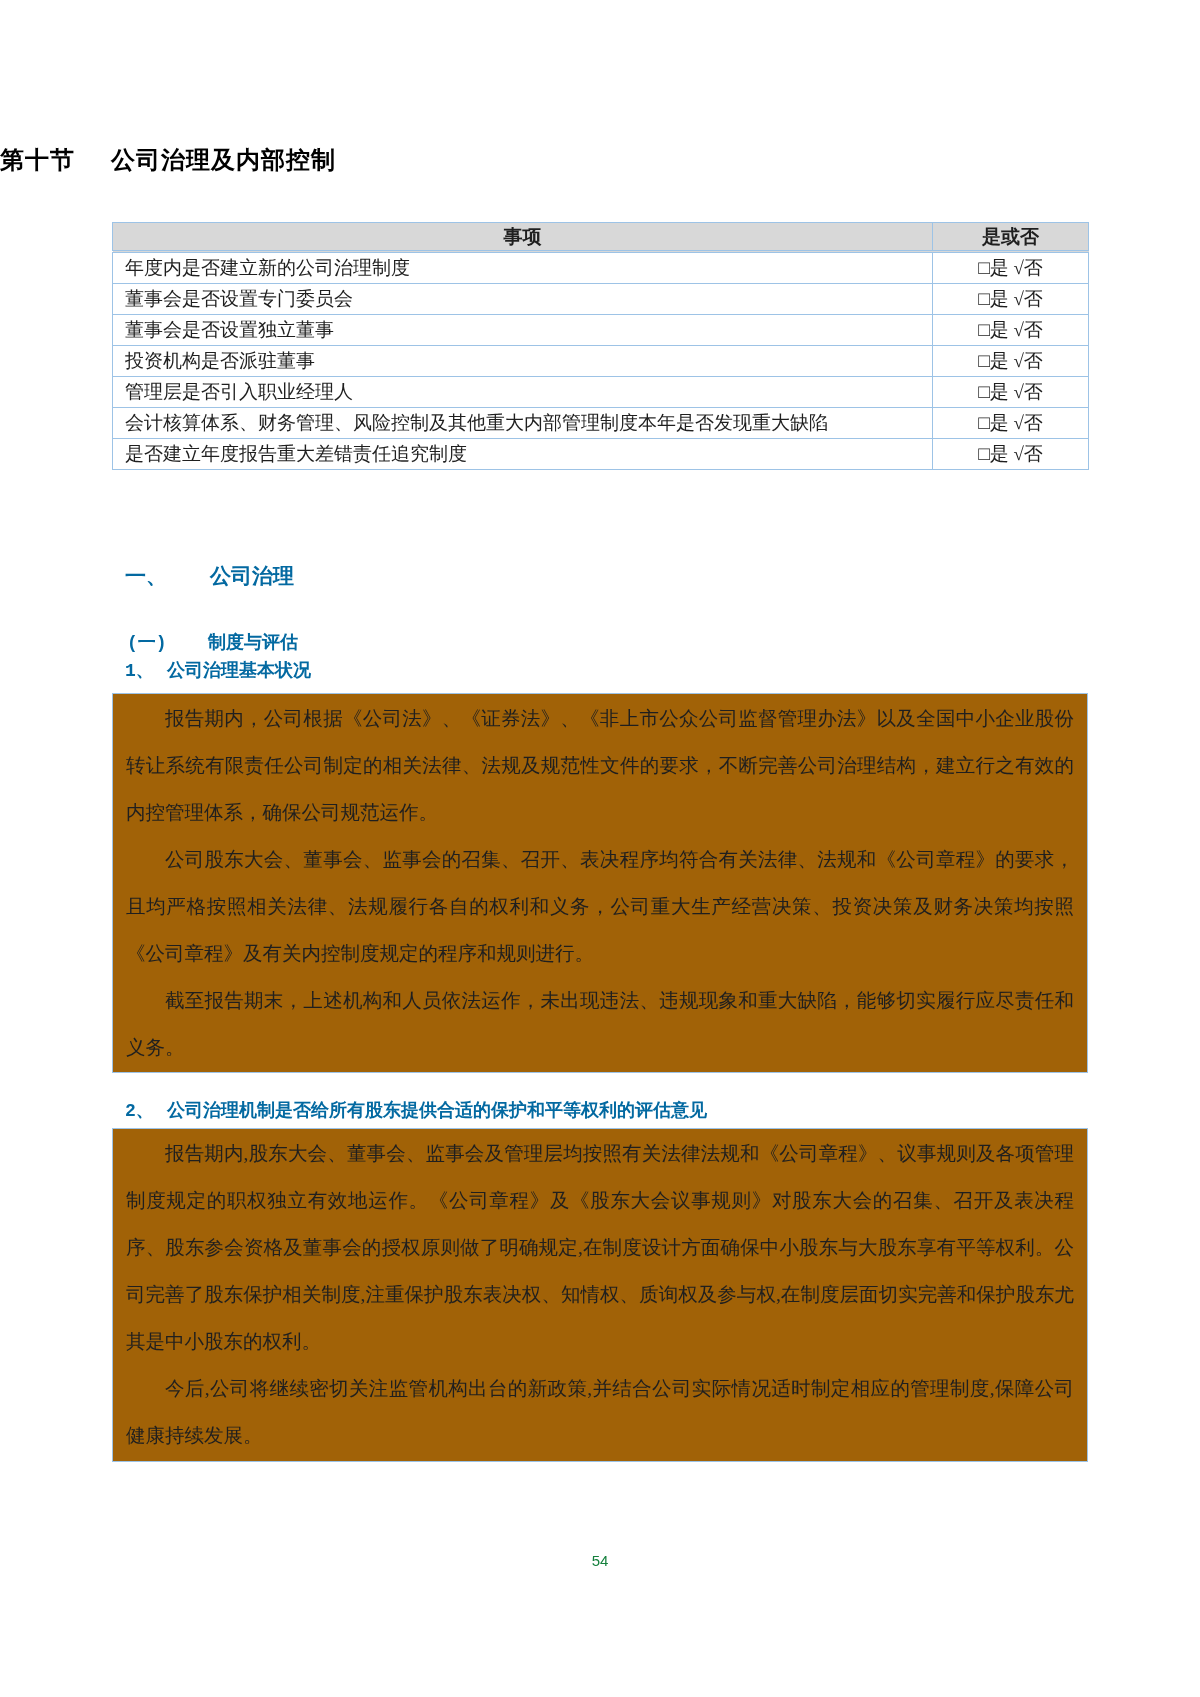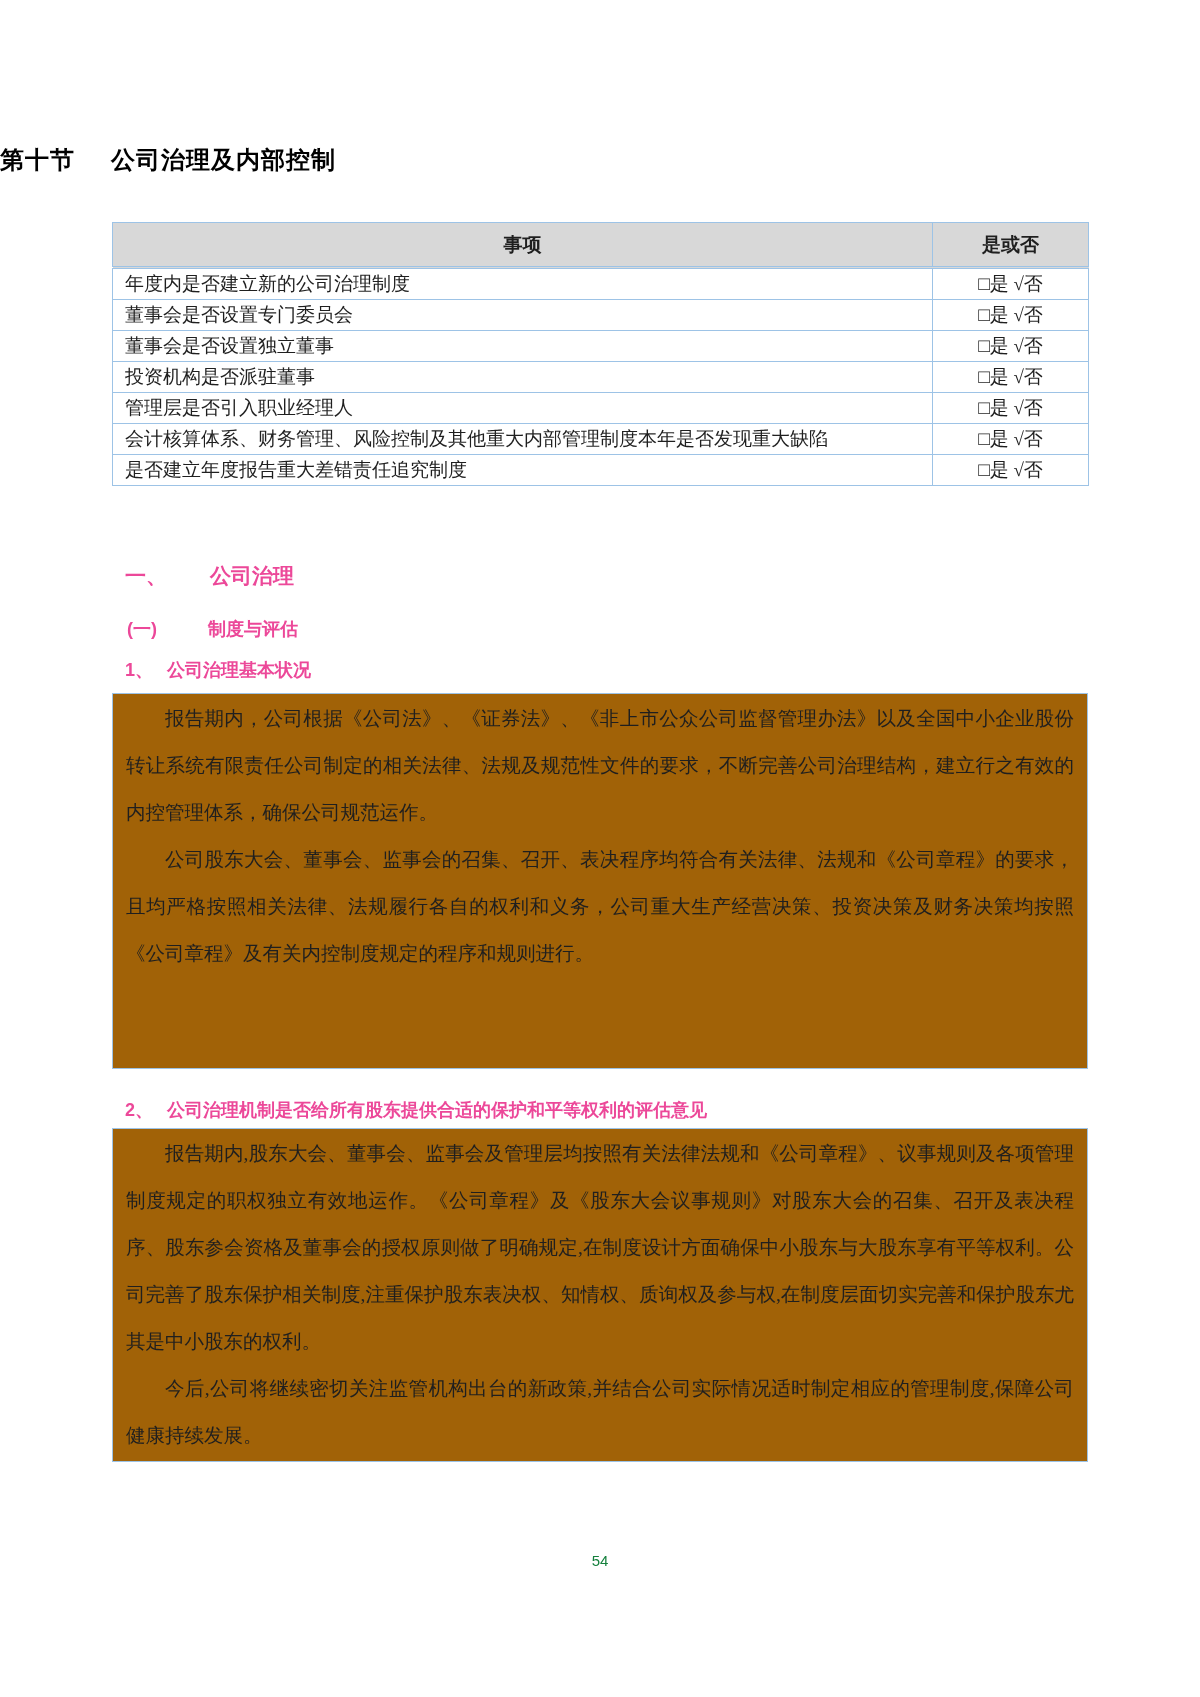--- a/index.html
+++ b/index.html
@@ -37,48 +37,48 @@
     table-layout: fixed;
   }
   .checklist th {
     height: 27px;
     background: #d8d8d8;
     border: 1.5px solid #9dc3e6;
     border-bottom: 3px double #9dc3e6;
     font-size: 19px;
     font-weight: bold;
     text-align: center;
-    padding: 8px;
+    padding: 0;
   }
   .checklist td {
     height: 30px;
     border: 1.5px solid #9dc3e6;
     font-size: 19px;
     padding: 0;
   }
   .cell-item {
     text-align: left;
     padding: 0 6px 0 12px !important;
     white-space: nowrap;
     overflow: hidden;
   }
   .cell-answer { text-align: center; }
   .col-answer { width: 156px; }
 
   
   .heading {
     position: absolute;
-    font-family: Liberation Sans, sans-serif;
+    font-family: Liberation Mono, monospace;
     font-weight: bold;
-    color: #ec4899;
+    color: #0369a1;
     white-space: nowrap;
   }
   .h1 { left: 125px; top: 562px; font-size: 21px; }
   .h1 .h-num { display: inline-block; width: 85px; }
-  .h2 { left: 127px; top: 617px; font-size: 18px; }
+  .h2 { left: 127px; top: 630px; font-size: 18px; }
   .h2 .h-num { display: inline-block; width: 81px; }
   .h3a { left: 125px; top: 658px; font-size: 18px; }
   .h3a .h-num { display: inline-block; width: 42px; }
   .h3b { left: 125px; top: 1098px; font-size: 18px; }
   .h3b .h-num { display: inline-block; width: 42px; }
 
   
   .text-box {
     position: absolute;
     left: 112px;
@@ -170,20 +170,21 @@
     <span class="h-num">(一)</span><span>制度与评估</span>
   </div>
 
   <div class="heading h3a">
     <span class="h-num">1、</span><span>公司治理基本状况</span>
   </div>
 
   <div class="text-box box1">
     <p>报告期内，公司根据《公司法》、《证券法》、《非上市公众公司监督管理办法》以及全国中小企业股份转让系统有限责任公司制定的相关法律、法规及规范性文件的要求，不断完善公司治理结构，建立行之有效的内控管理体系，确保公司规范运作。</p>
     <p>公司股东大会、董事会、监事会的召集、召开、表决程序均符合有关法律、法规和《公司章程》的要求，且均严格按照相关法律、法规履行各自的权利和义务，公司重大生产经营决策、投资决策及财务决策均按照《公司章程》及有关内控制度规定的程序和规则进行。</p>
+    <p>截至报告期末，上述机构和人员依法运作，未出现违法、违规现象和重大缺陷，能够切实履行应尽责任和义务。</p>
   </div>
 
   <div class="heading h3b">
     <span class="h-num">2、</span><span>公司治理机制是否给所有股东提供合适的保护和平等权利的评估意见</span>
   </div>
 
   <div class="text-box box2">
     <p>报告期内,股东大会、董事会、监事会及管理层均按照有关法律法规和《公司章程》、议事规则及各项管理制度规定的职权独立有效地运作。《公司章程》及《股东大会议事规则》对股东大会的召集、召开及表决程序、股东参会资格及董事会的授权原则做了明确规定,在制度设计方面确保中小股东与大股东享有平等权利。公司完善了股东保护相关制度,注重保护股东表决权、知情权、质询权及参与权,在制度层面切实完善和保护股东尤其是中小股东的权利。</p>
     <p>今后,公司将继续密切关注监管机构出台的新政策,并结合公司实际情况适时制定相应的管理制度,保障公司健康持续发展。</p>
   </div>

